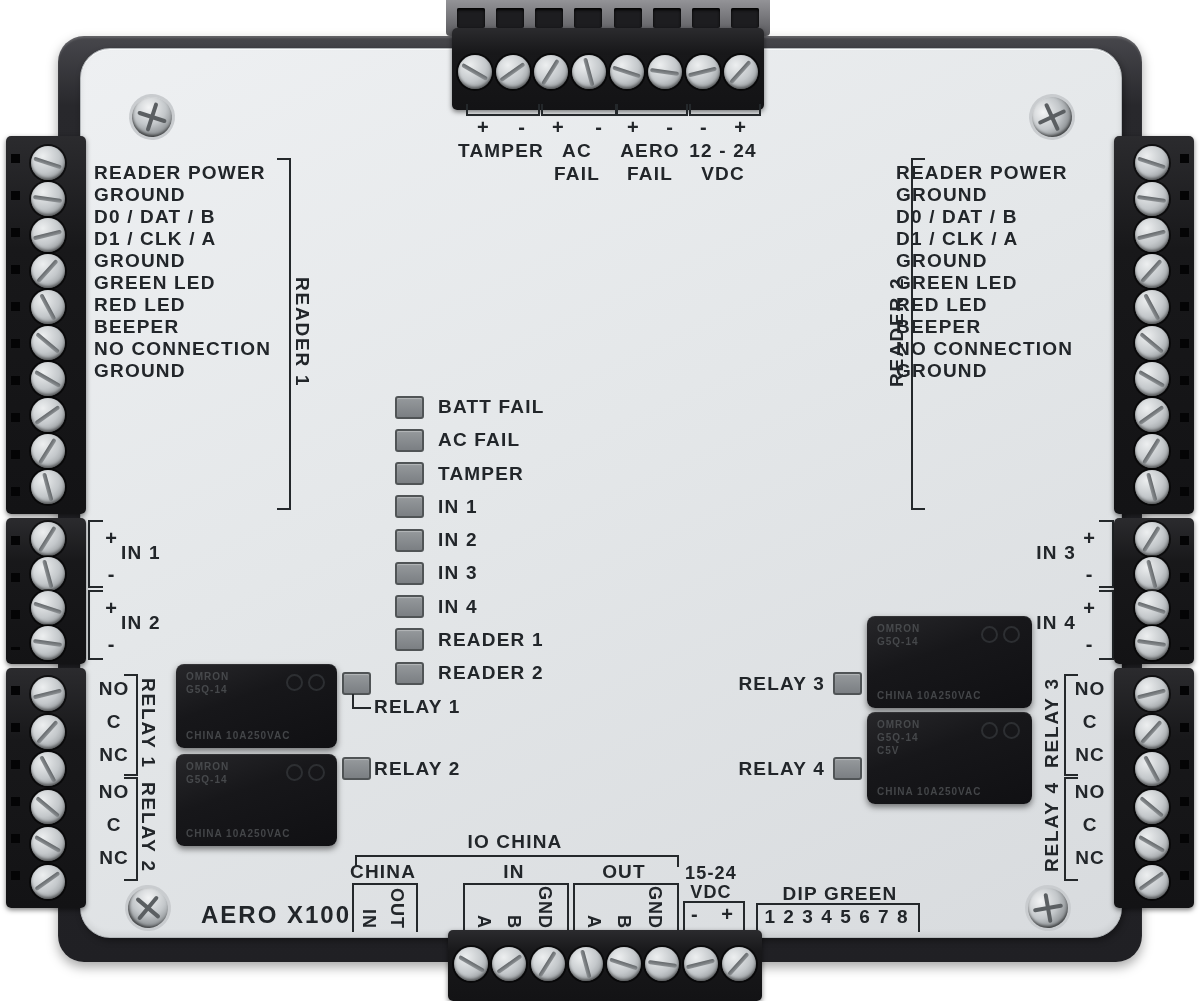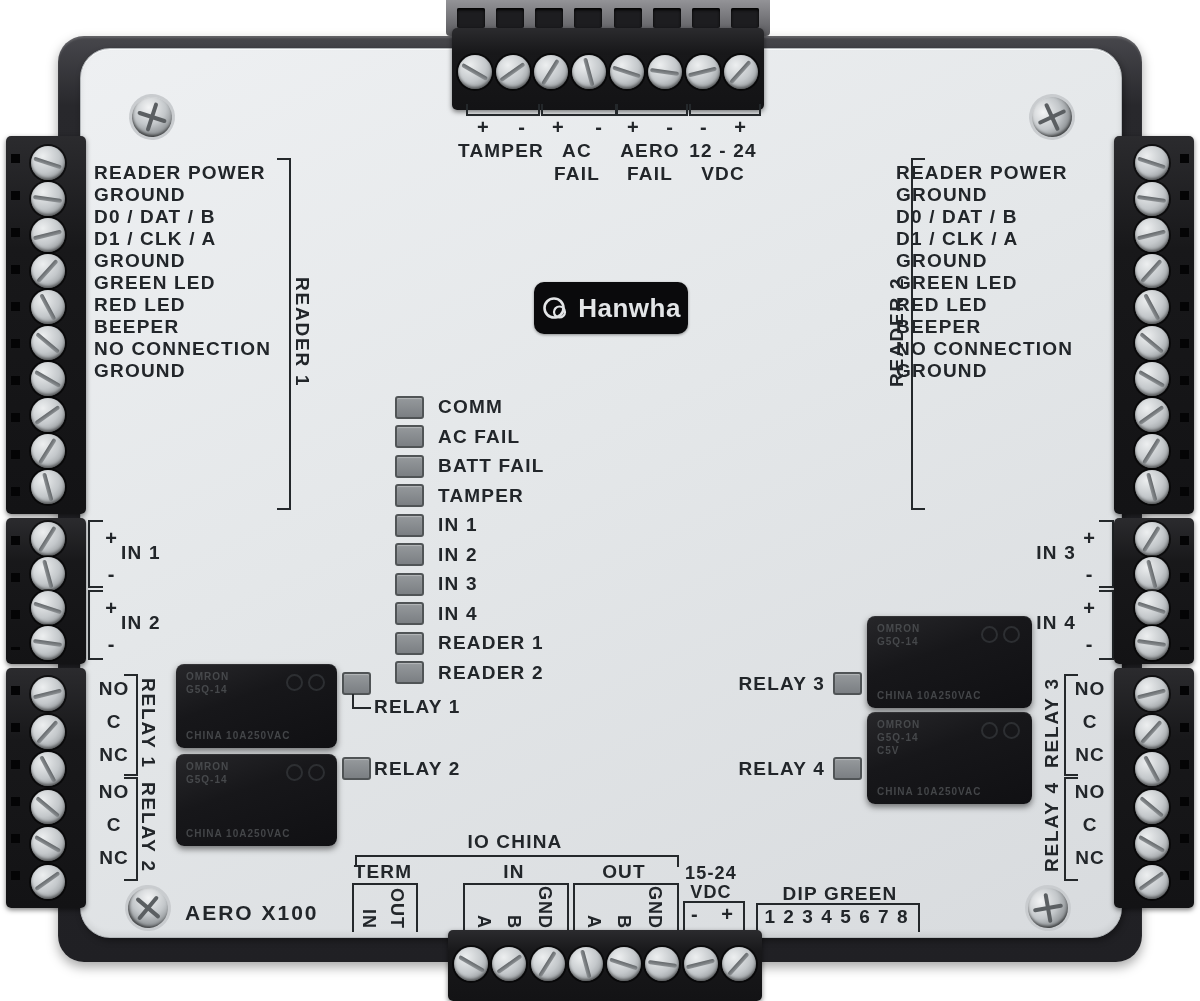--- a/index.html
+++ b/index.html
@@ -215,32 +215,28 @@
   <div class="pm" style="left:1080px;top:563px">-</div>
 
   <div class="br br-r" style="left:1099px;top:590px;width:13px;height:66px"></div>
   <div class="pm" style="left:1080px;top:597px">+</div>
   <div class="lbl rt" style="left:1014px;top:612px;width:62px">IN 4</div>
   <div class="pm" style="left:1080px;top:633px">-</div>
 
   <div id="status-leds" class="abs" style="left:395px;top:396px;width:240px;height:288px">
       <div class="led-row">
         <div class="led"></div>
-        <div class="led-label">COMM</div>
+        <div class="led-label">BATT FAIL</div>
       </div>
       <div class="led-row">
         <div class="led"></div>
         <div class="led-label">AC FAIL</div>
       </div>
       <div class="led-row">
         <div class="led"></div>
-        <div class="led-label">BATT FAIL</div>
-      </div>
-      <div class="led-row">
-        <div class="led"></div>
         <div class="led-label">TAMPER</div>
       </div>
       <div class="led-row">
         <div class="led"></div>
         <div class="led-label">IN 1</div>
       </div>
       <div class="led-row">
         <div class="led"></div>
         <div class="led-label">IN 2</div>
       </div>
@@ -255,27 +251,20 @@
       <div class="led-row">
         <div class="led"></div>
         <div class="led-label">READER 1</div>
       </div>
       <div class="led-row">
         <div class="led"></div>
         <div class="led-label">READER 2</div>
       </div>
     </div>
 
-  <div id="logo" class="abs">
-    <svg width="30" height="30" viewBox="0 0 30 30">
-      <circle cx="13" cy="15" r="9.5" fill="none" stroke="#e3e5e7" stroke-width="2.6"></circle>
-      <circle cx="18.5" cy="19" r="5.5" fill="none" stroke="#e3e5e7" stroke-width="2.2"></circle>
-    </svg>
-    <span class="brand">Hanwha</span>
-  </div>
 
   <div class="abs led" style="left:342px;top:672px"></div>
   <div id="relay1-pointer" class="abs" style="left:352px;top:694px"></div>
   <div class="lbl" style="left:374px;top:696px">RELAY 1</div>
 
   <div class="abs led" style="left:342px;top:757px"></div>
   <div class="lbl" style="left:374px;top:758px">RELAY 2</div>
 
   <div class="lbl rt" style="left:730px;top:673px;width:95px">RELAY 3</div>
   <div class="abs led" style="left:833px;top:672px"></div>
@@ -341,21 +330,21 @@
   <div class="br br-l" style="left:1064px;top:777px;width:12px;height:100px"></div>
   <div class="contacts" style="left:1068px;top:781px;width:44px;height:88px">
       <div class="contact">NO</div>
       <div class="contact">C</div>
       <div class="contact">NC</div>
     </div>
 
   <div class="lbl ctr" style="left:425px;top:831px;width:180px">IO CHINA</div>
   <div class="br br-d" style="left:355px;top:855px;width:320px;height:10px"></div>
 
-  <div class="lbl ctr" style="left:350px;top:861px;width:66px">TERM</div>
+  <div class="lbl ctr" style="left:350px;top:861px;width:66px">CHINA</div>
   <div class="br br-d" style="left:352px;top:883px;width:62px;height:47px"></div>
   <div class="pinrow" style="left:352px;top:885px;width:62px;height:44px">
       <div class="vpin">IN</div>
       <div class="vpin">OUT</div>
     </div>
 
   <div class="lbl ctr" style="left:463px;top:861px;width:102px">IN</div>
   <div class="br br-d" style="left:463px;top:883px;width:102px;height:47px"></div>
   <div class="pinrow" style="left:463px;top:885px;width:102px;height:44px">
       <div class="vpin">A</div>
@@ -385,21 +374,21 @@
       <div class="dipnum">1</div>
       <div class="dipnum">2</div>
       <div class="dipnum">3</div>
       <div class="dipnum">4</div>
       <div class="dipnum">5</div>
       <div class="dipnum">6</div>
       <div class="dipnum">7</div>
       <div class="dipnum">8</div>
     </div>
 
-  <div class="lbl" style="left:185px;top:901px;font-size:21px;letter-spacing:2px">AERO X100</div>
+  <div class="lbl" style="left:201px;top:901px;font-size:24px;letter-spacing:2px">AERO X100</div>
 
   <div class="abs tblock" style="left:448px;top:930px;width:314px;height:71px"></div>
   <div class="abs screwrow" style="left:450px;top:944px;width:310px;height:40px">
       <div class="screw" style="--a: 30deg;"></div>
       <div class="screw" style="--a: -35deg;"></div>
       <div class="screw" style="--a: -58deg;"></div>
       <div class="screw" style="--a: 75deg;"></div>
       <div class="screw" style="--a: 18deg;"></div>
       <div class="screw" style="--a: 8deg;"></div>
       <div class="screw" style="--a: -14deg;"></div>

